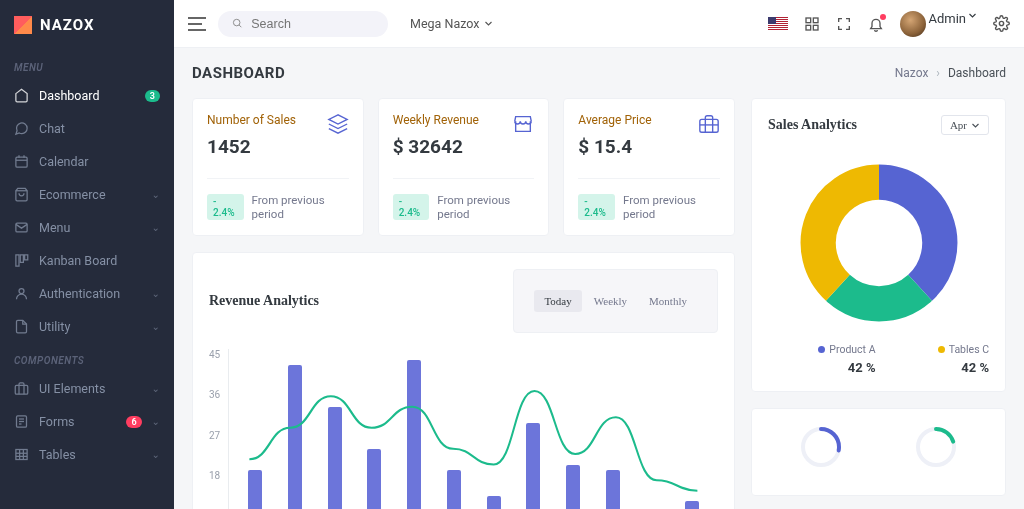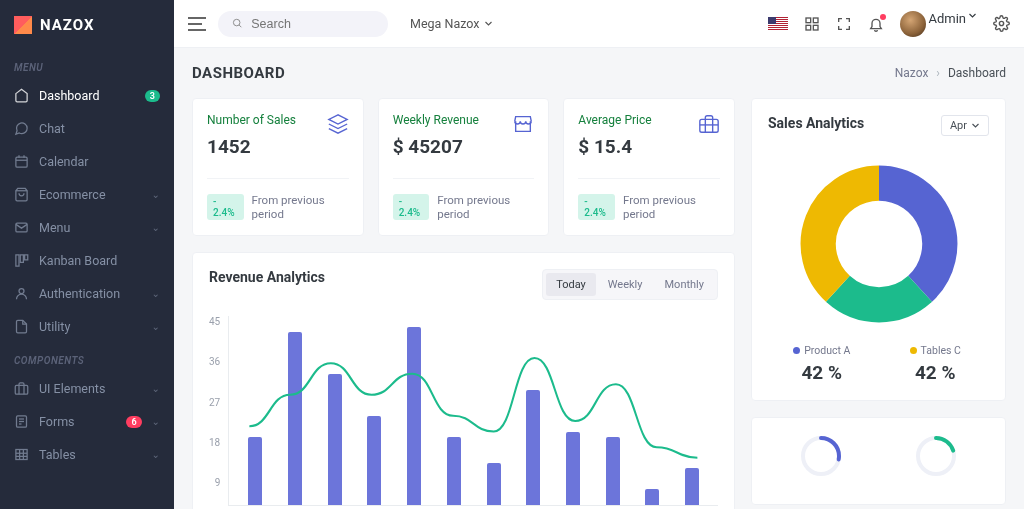--- a/index.html
+++ b/index.html
@@ -43,55 +43,55 @@
 .breadcrumb .bc-sep { color: #adb5bd; }
 .breadcrumb .bc-cur { color: #495057; }
 
 .grid { display: flex; gap: 16px; }
 .col-left { flex: 1; min-width: 0; }
 .col-right { width: 255px; flex-shrink: 0; }
 
 .stat-row { display: flex; gap: 14px; margin-bottom: 16px; }
 .stat-card { flex: 1; background: #fff; border: 1px solid #eef0f4; border-radius: 4px; padding: 14px; }
 .stat-top { display: flex; justify-content: space-between; align-items: flex-start; }
-.stat-label { font-size: 12px; color: #15803d; margin-bottom: 8px; }
+.stat-label { font-size: 12px; color: #a16207; margin-bottom: 8px; }
 .stat-value { font-size: 19px; font-weight: 700; color: #343a40; }
 .stat-icon { color: #5664d2; }
 .stat-footer { display: flex; align-items: center; gap: 8px; margin-top: 20px; padding-top: 14px; border-top: 1px solid #f1f3f6; }
 .pct-badge { background: #d4f4ea; color: #1cbb8c; font-size: 10px; padding: 2px 6px; border-radius: 3px; font-weight: 500; }
 .stat-sub { font-size: 11.5px; color: #74788d; }
 
 .card { background: #fff; border: 1px solid #eef0f4; border-radius: 4px; padding: 16px; margin-bottom: 16px; }
-.card-head { display: flex; margin-bottom: 16px; }
+.card-head { display: flex; align-items: center; margin-bottom: 16px; font-family: Liberation Serif, serif; }
 .card-title { font-size: 14px; font-weight: 700; color: #343a40; }
-.tabs { margin-left: auto; background: #f6f6f9; border: 1px solid #eef0f4; border-radius: 4px; padding: 3px; display: flex; gap: 2px; font-size: 11px; }
+.tabs { margin-left: auto; background: #f6f6f9; border: 1px solid #eef0f4; border-radius: 4px; padding: 20px; display: flex; gap: 2px; font-size: 11px; }
 .tab { padding: 5px 10px; border-radius: 3px; color: #74788d; cursor: pointer; }
 .tab.active { background: #e9e9ef; color: #343a40; }
 
 .apr-sel { margin-left: auto; border: 1px solid #e2e5ec; border-radius: 3px; padding: 3px 8px; font-size: 11px; color: #495057; display: flex; align-items: center; gap: 4px; cursor: pointer; }
 
 
 .rev-chart { display: flex; height: 190px; }
 .y-axis { display: flex; flex-direction: column; justify-content: space-between; padding-right: 8px; font-size: 10px; color: #9aa0ac; text-align: right; padding-bottom: 18px; }
 .plot { flex: 1; position: relative; border-left: 1px solid #e9ecef; border-bottom: 1px solid #e9ecef; }
 .bars { position: absolute; inset: 0 0 0 0; display: flex; align-items: flex-end; padding: 0 6px; }
 .bar-col { flex: 1; display: flex; justify-content: center; align-items: flex-end; height: 100%; }
 .bar { width: 14px; background: #6c75da; border-radius: 2px 2px 0 0; }
 .line-svg { position: absolute; inset: 0; width: 100%; height: 100%; overflow: visible; }
 .x-axis { display: flex; padding-left: 26px; font-size: 10px; color: #9aa0ac; margin-top: 4px; }
 .x-tick { flex: 1; text-align: center; }
 
 
 .donut-wrap { display: flex; justify-content: center; padding: 12px 0 18px; }
 .donut-wrap svg { width: 160px; height: 160px; }
 .legend { display: flex; justify-content: space-between; gap: 6px; }
-.legend-item { text-align: center; flex: 1; }
+.legend-item { text-align: right; flex: 1; }
 .legend-dot { display: inline-block; width: 7px; height: 7px; border-radius: 50%; margin-right: 4px; vertical-align: middle; }
 .legend-label { font-size: 10.5px; color: #74788d; }
-.legend-val { font-size: 19px; font-weight: 700; color: #343a40; margin-top: 4px; }
+.legend-val { font-size: 13px; font-weight: 700; color: #343a40; margin-top: 4px; }
 
 .er-head { display: flex; align-items: center; margin-bottom: 14px; }
 .dots-menu { margin-left: auto; cursor: pointer; color: #74788d; font-size: 14px; letter-spacing: 1px; }
 .er-body { display: flex; gap: 10px; }
 .er-item { flex: 1; text-align: center; }
 .er-ring { width: 44px; height: 44px; margin: 0 auto 10px; }
 
 svg { display: block; }
 </style>
 </head>
@@ -336,21 +336,21 @@
                 </div>
     <div class="stat-footer">
       <span class="pct-badge">- 2.4%</span>
       <span class="stat-sub">From previous period</span>
     </div>
               </div>
               <div class="stat-card">
                 <div class="stat-top">
                   <div>
       <div class="stat-label">Weekly Revenue</div>
-      <div class="stat-value">$ 45207</div>
+      <div class="stat-value">$ 32642</div>
     </div>
                   <div class="stat-icon">
                     <svg width="22" height="22" viewBox="0 0 24 24" fill="none" stroke="currentColor" stroke-width="1.5">
                       <path d="M3 9l1-5h16l1 5"></path>
                       <path d="M4 9v11h16V9"></path>
                       <path d="M3 9a3 3 0 006 0 3 3 0 006 0 3 3 0 006 0"></path>
                     </svg>
                   </div>
                 </div>
     <div class="stat-footer">

